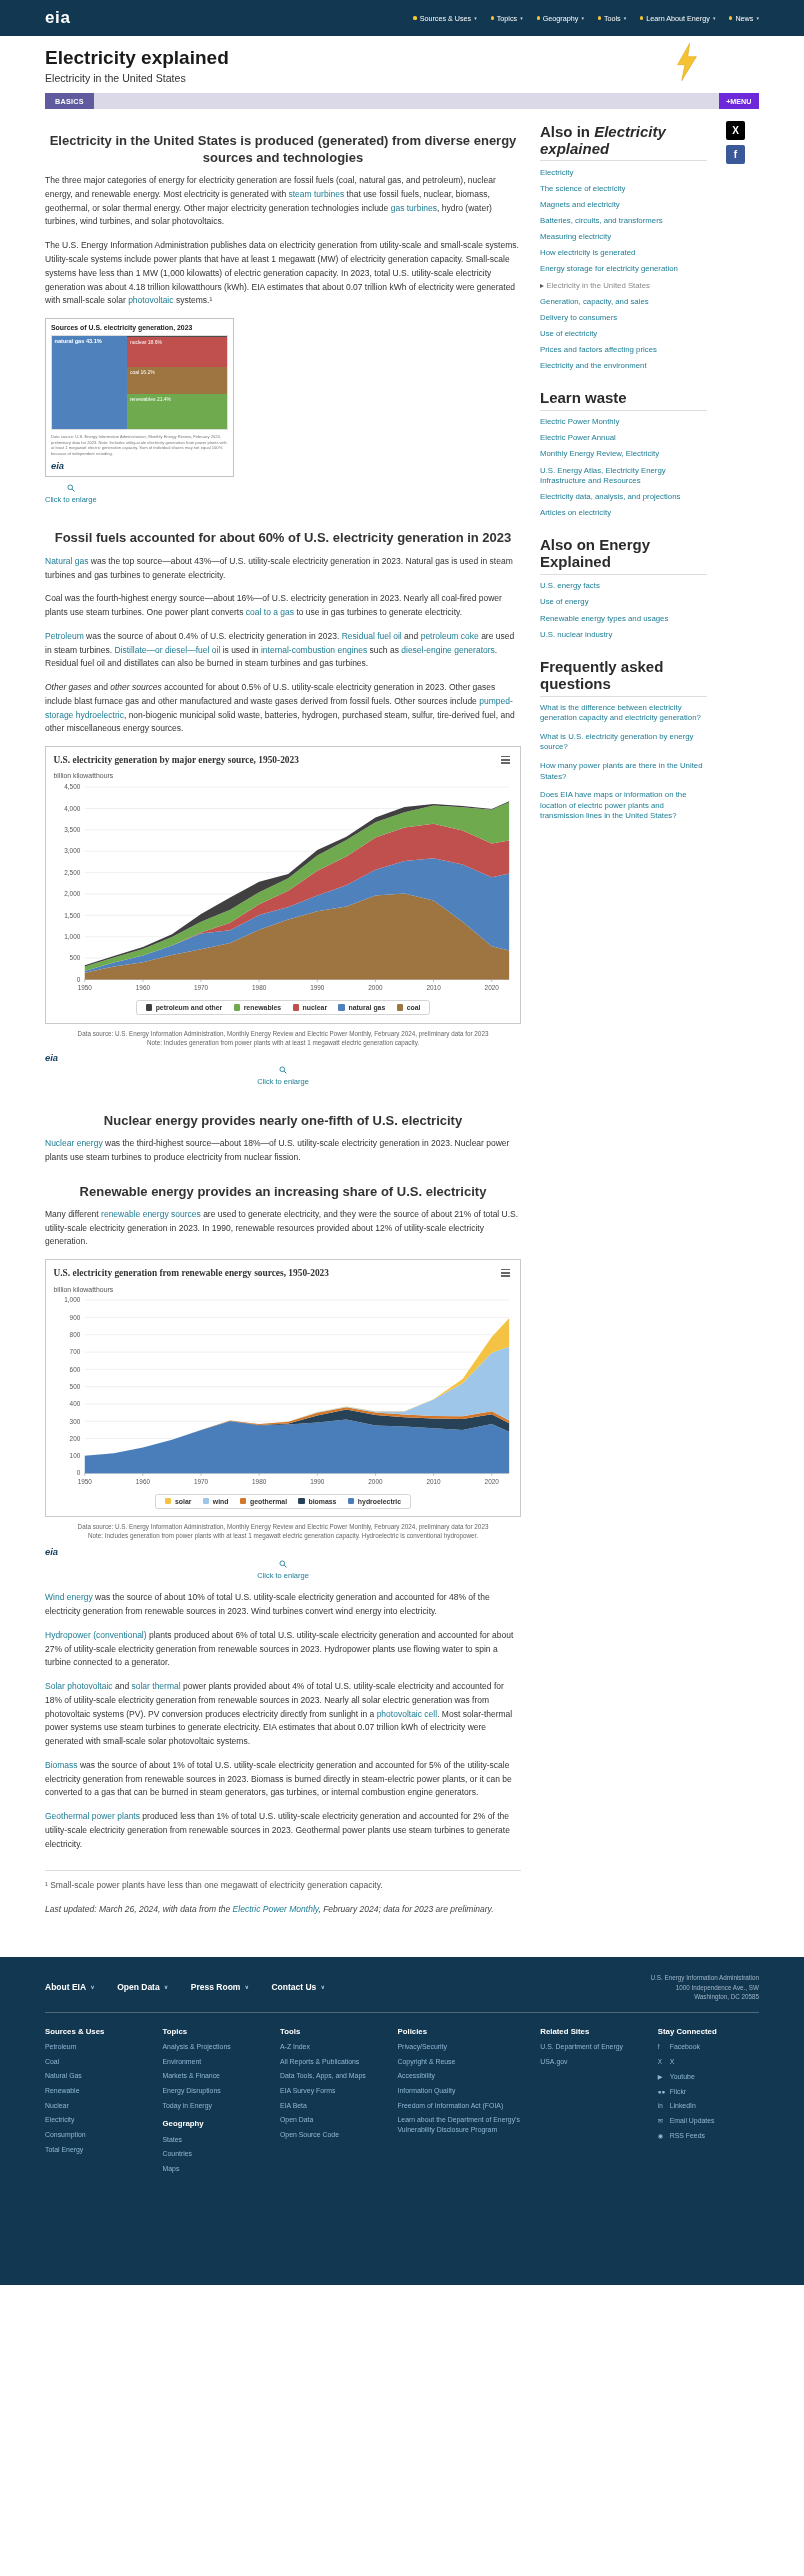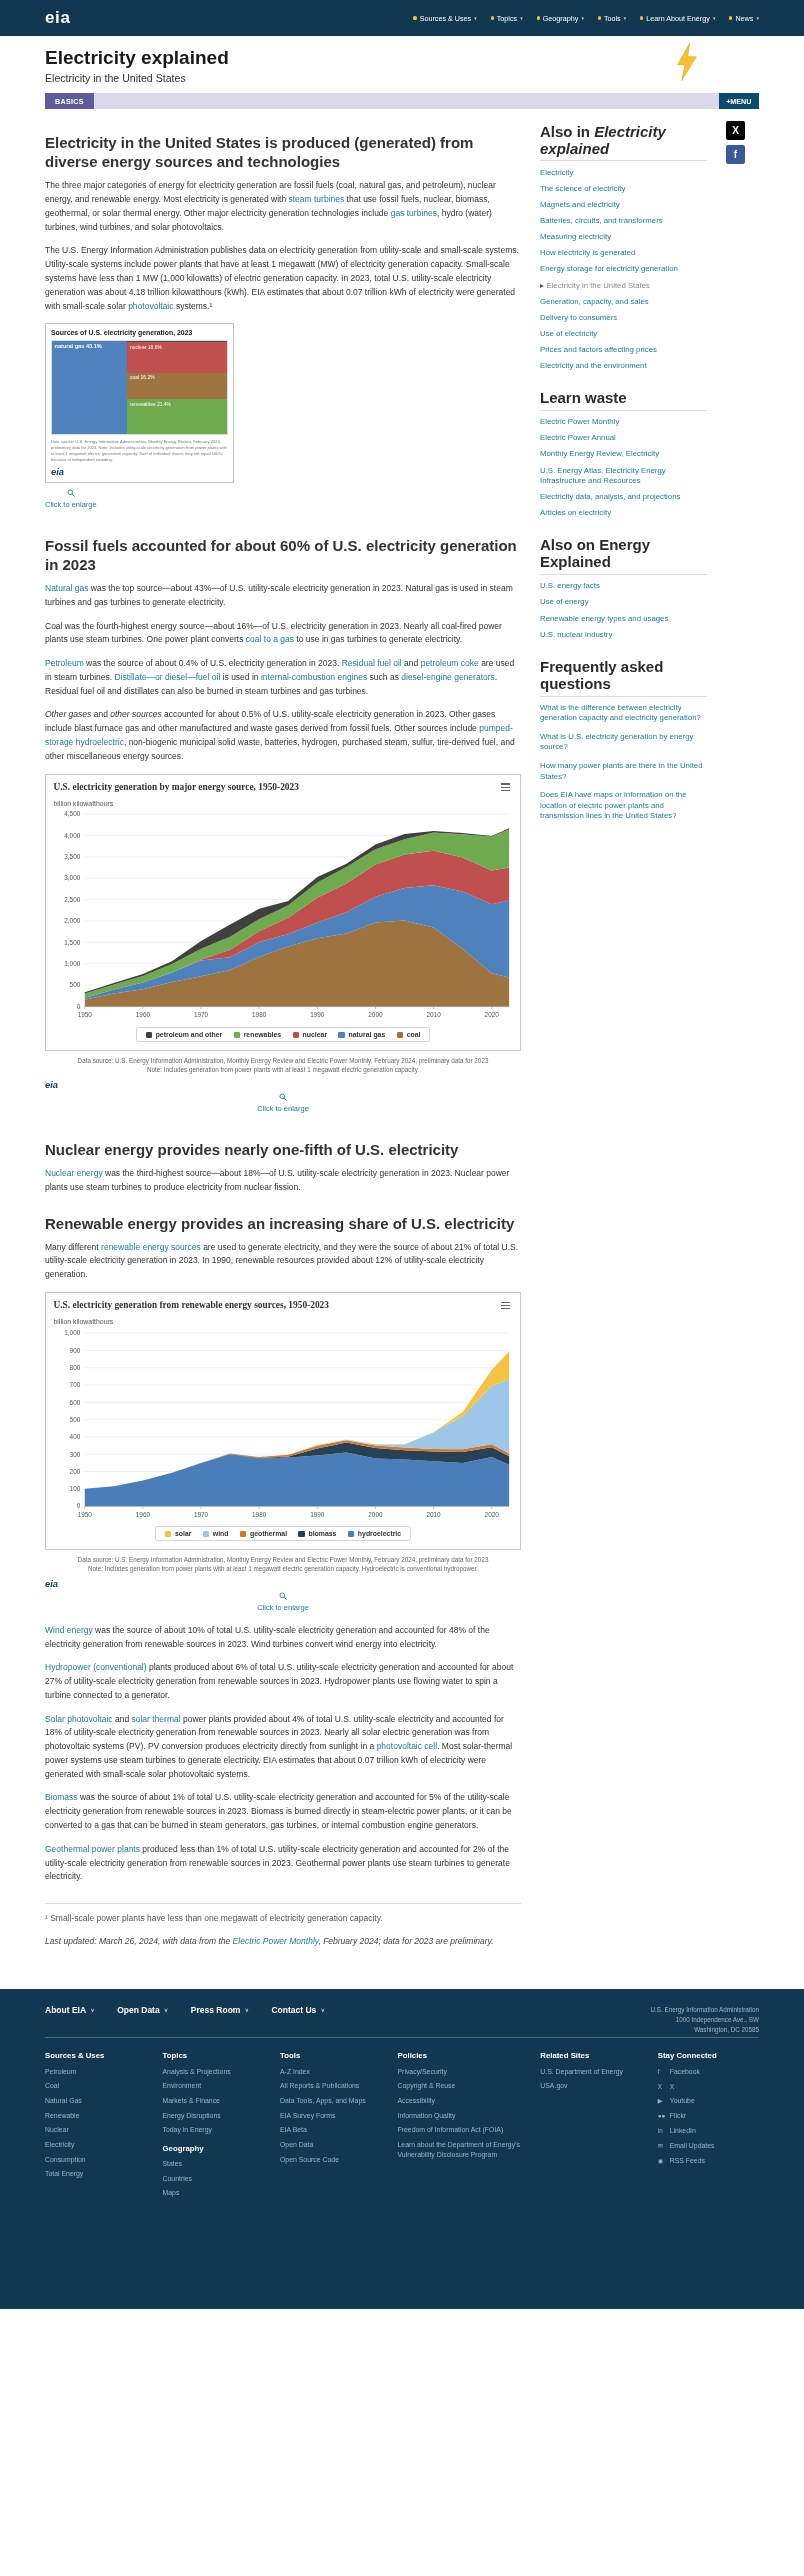--- a/index.html
+++ b/index.html
@@ -18,33 +18,33 @@
   .nav-dot{width:3.1px;height:3.1px;background:#f5c331;border-radius:50%;display:inline-block;}
   .nav-caret{color:#c9d6e0;font-size:5px;}
 
   
   .page-hd{position:relative;padding-top:11.3px;}
   .page-hd h1{margin:0;font-size:19px;color:#1a1a1a;}
   .subtitle{font-size:10.6px;color:#333;margin-top:3.1px;}
   .bolt{position:absolute;right:60px;top:6.3px;width:24px;height:40px;}
   .basics-bar{margin-top:8.8px;background:#dbd8e7;height:15.7px;display:flex;align-items:stretch;justify-content:space-between;}
   .basics-chip{background:#5f5b9e;color:#fff;font-size:7.2px;font-weight:bold;display:flex;align-items:center;padding:0 10px;letter-spacing:0.3px;cursor:pointer;}
-  .menu-btn{background:#0c4a6e;color:#fff;font-size:7.2px;font-weight:bold;display:flex;align-items:center;padding:0 7.5px;cursor:pointer;}
+  .menu-btn{background:#6d28d9;color:#fff;font-size:7.2px;font-weight:bold;display:flex;align-items:center;padding:0 7.5px;cursor:pointer;}
 
   
   .content-grid{display:flex;gap:19px;padding-top:5px;}
   .main{width:476px;flex:none;}
   .sidebar{width:167px;flex:none;padding-top:8.8px;}
   .social-rail{width:21px;flex:none;padding-top:7.5px;display:flex;flex-direction:column;gap:4.4px;}
   .soc{width:19px;height:19px;display:flex;align-items:center;justify-content:center;color:#fff;font-weight:bold;font-size:10px;border-radius:1.9px;}
   .soc.x{background:#000;}
   .soc.fb{background:#3b5998;}
 
   
-  .main h2{font-size:15px;color:#333;margin:19px 0 7.5px;line-height:1.3;}
+  .main h2{font-size:13px;color:#333;margin:19px 0 7.5px;line-height:1.3;text-align:center;}
   .main p{font-size:8.5px;line-height:1.62;margin:0 0 10px;}
 
   .mini-box{width:189px;border:0.6px solid #c2c2c2;padding:5px;margin:3.8px 0 5px;}
   .mini-title{font-size:6.9px;font-weight:bold;margin-bottom:3.8px;color:#222;}
   .treemap{position:relative;width:100%;height:95px;border:0.6px solid #ddd;overflow:hidden;margin-bottom:3.8px;background:#f2f2f2;}
   .tm-block{position:absolute;overflow:hidden;}
   .tm-block span{display:block;font-size:5px;color:#fff;padding:1.9px 2.5px;line-height:1.25;}
   .mini-note{font-size:4.1px;color:#777;line-height:1.45;margin-bottom:3.1px;}
   .eia-mark{font-size:9.4px;font-weight:bold;font-style:italic;color:#16405f;}
 
@@ -73,21 +73,21 @@
   .sb-section{margin-bottom:17.5px;}
   .sb-head{font-size:15px;font-weight:bold;color:#2b2b2b;border-bottom:0.6px solid #ddd;padding-bottom:3.8px;margin-bottom:6.3px;}
   .sb-list{list-style:none;margin:0;padding:0;}
   .sb-item{font-size:7.8px;line-height:1.35;margin:0 0 5.6px;color:#1d7c94;cursor:pointer;}
   .sb-item.current{color:#8a8a8a;cursor:default;}
   .sb-item.current::before{content:"▸";margin-right:2.5px;color:#555;}
   .faq .sb-item{margin-bottom:8.1px;}
 
   
   .site-footer{background:#123750;margin-top:30px;padding:16.3px 0 106px;color:#fff;}
-  .f-top{display:flex;justify-content:space-between;align-items:flex-start;padding-bottom:2px;border-bottom:0.6px solid rgba(255,255,255,.25);}
+  .f-top{display:flex;justify-content:space-between;align-items:center;padding-bottom:10px;border-bottom:0.6px solid rgba(255,255,255,.25);}
   .f-top-links{display:flex;gap:22.6px;}
   .f-top-item{color:#fff;font-size:8.5px;font-weight:bold;display:inline-flex;gap:4.4px;align-items:center;cursor:pointer;}
   .f-top-caret{font-size:5.6px;color:#bcd0de;}
   .f-address{text-align:right;font-size:6.3px;color:#9fb6c9;line-height:1.55;}
   .f-cols{display:flex;gap:16.3px;padding-top:13.8px;}
   .f-col{flex:1;min-width:0;}
   .f-col.wide{flex:1.25;}
   .f-head{font-size:7.8px;font-weight:bold;color:#fff;margin:0 0 6.3px;}
   .f-head.sub{margin-top:8.8px;}
   .f-links{list-style:none;margin:0;padding:0;}

